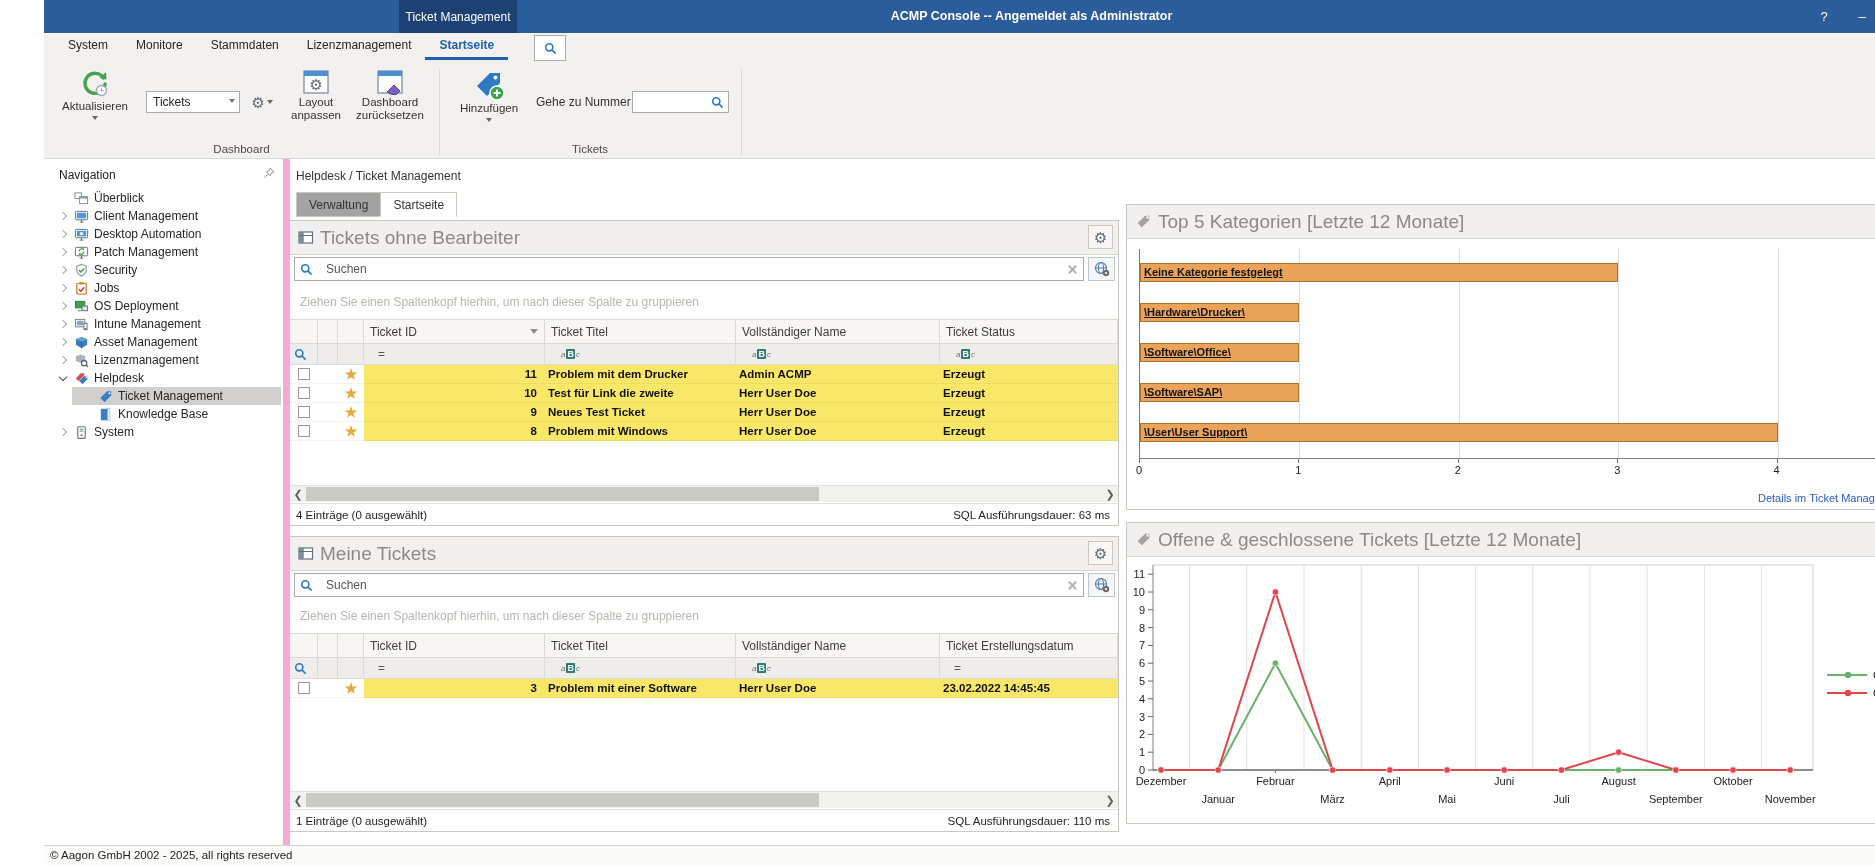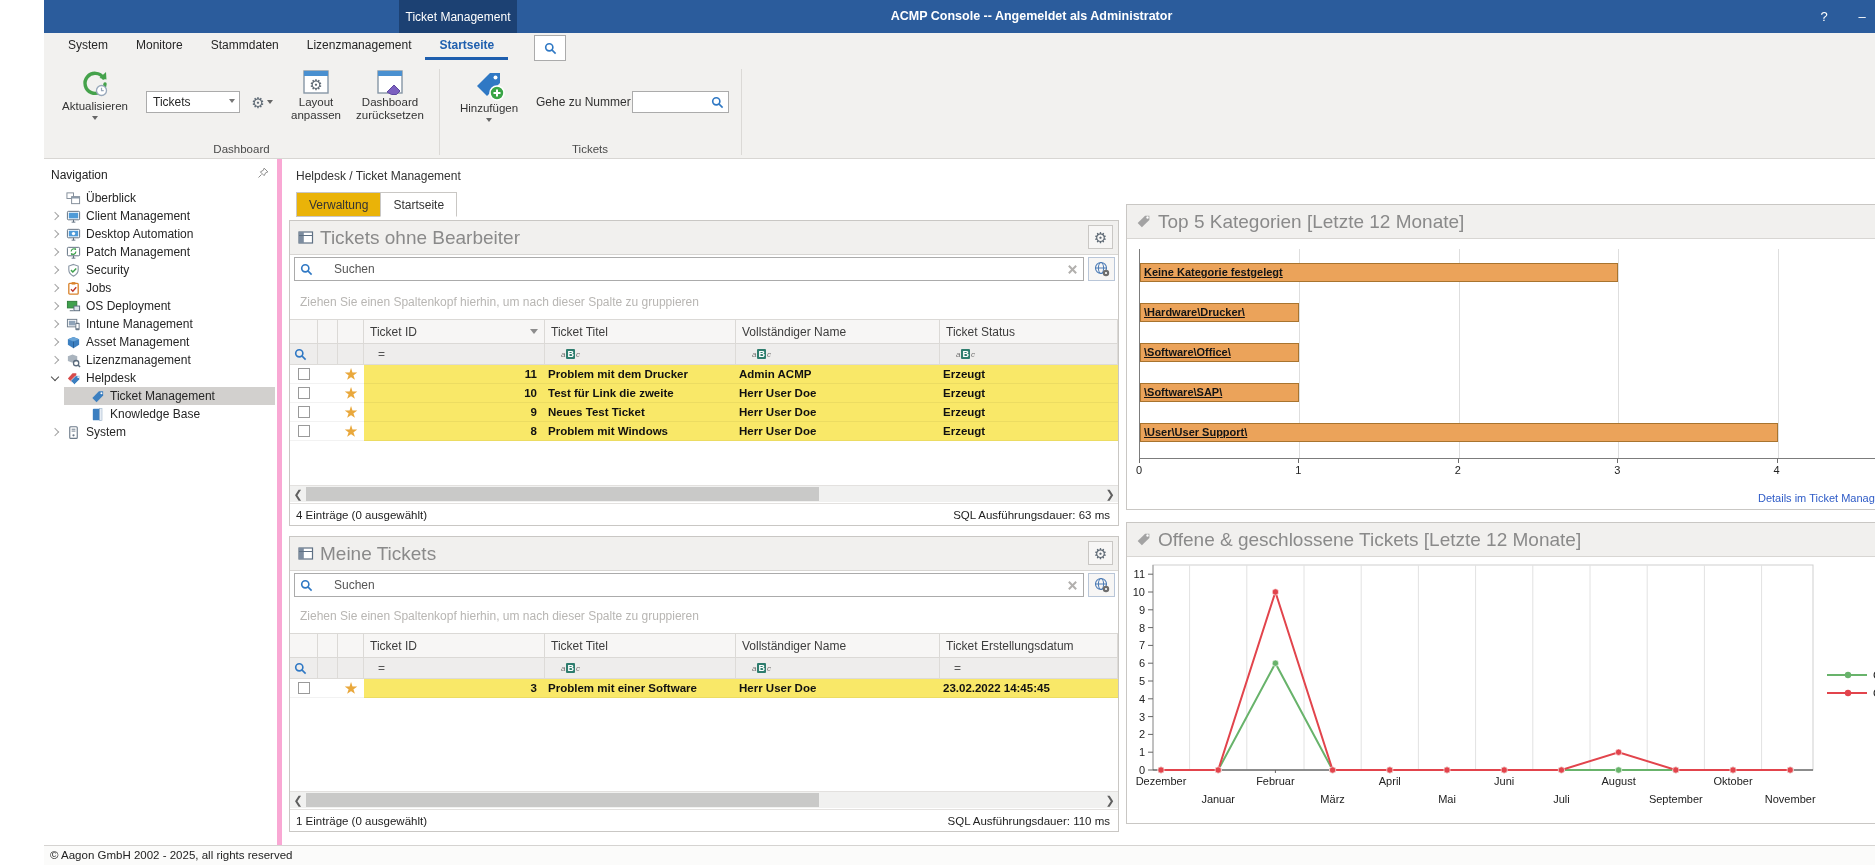--- a/index.html
+++ b/index.html
@@ -32,49 +32,49 @@
   .combo .caret{margin:0 4px 0 auto;border-top-color:#777;}
   .gear-btn{position:absolute;left:202px;top:58px;width:32px;height:22px;display:flex;align-items:center;justify-content:center;gap:2px;}
   .g-gear{color:#5f6a75;font-size:15px;line-height:1;}
   .rib-sep{position:absolute;top:36px;height:86px;width:1px;background:#dbd9d6;}
   .goto-lbl{position:absolute;left:492px;top:58px;height:22px;line-height:22px;color:#333;}
   .goto-box{position:absolute;left:588px;top:58px;width:97px;height:22px;background:#fff;
        border:1px solid #ababab;box-sizing:border-box;display:flex;align-items:center;}
   .goto-box input{flex:1;border:0;outline:0;min-width:0;font:inherit;padding:0 4px;background:transparent;}
   .group-lbl{position:absolute;top:108px;height:16px;line-height:16px;text-align:center;color:#4a4a4a;font-size:11.5px;}
   
-  .nav{position:absolute;left:0;top:159px;width:238px;height:686px;background:#fff;
-       border-right:5px solid #f9a8d4;box-sizing:border-box;}
+  .nav{position:absolute;left:8px;top:159px;width:238px;height:686px;background:#fff;
+       border-right:7px solid #f9a8d4;box-sizing:border-box;}
   .nav-cap{position:absolute;left:0;top:4px;width:100%;height:24px;line-height:24px;padding-left:7px;
        box-sizing:border-box;color:#222;}
   .nav-pin{position:absolute;right:8px;top:8px;}
   .nav-tree{position:absolute;left:0;top:30px;right:0;bottom:0;}
   .nav-row{position:relative;height:18px;display:flex;align-items:center;cursor:default;}
   .nav-row .hl{position:absolute;left:20px;right:2px;top:0;bottom:0;background:#d2d0ce;}
   .chev{width:5px;height:5px;border-right:1.4px solid #a5a5a5;border-bottom:1.4px solid #a5a5a5;
        position:absolute;left:8px;top:6px;transform:rotate(-45deg);}
   .chev.open{transform:rotate(45deg);border-color:#4d4d4d;top:5px;}
   .nav-ic{position:relative;margin-left:22px;width:15px;height:15px;display:inline-flex;}
   .nav-row.lvl1 .nav-ic{margin-left:46px;}
   .nav-lbl{position:relative;margin-left:5px;white-space:nowrap;}
   
   .main{position:absolute;left:244px;top:159px;width:838px;height:686px;}
   .breadcrumb{position:absolute;left:8px;top:7px;height:20px;line-height:20px;color:#333;}
   .tabs{position:absolute;left:8px;top:33px;height:25px;display:flex;}
-  .tab{padding:0 12px;line-height:24px;background:#eab308;border:1px solid #c9c7c4;margin-right:-1px;color:#333;}
+  .tab{padding:0 12px;line-height:24px;background:#a3a3a3;border:1px solid #c9c7c4;margin-right:-1px;color:#333;}
   .tab.active{background:#fff;border-bottom-color:#fff;position:relative;z-index:2;}
   .panel{position:absolute;background:#fff;border:1px solid #c9c7c4;box-sizing:border-box;}
   .p-header{position:absolute;left:0;right:0;top:0;height:33px;background:#f1f0ee;
        border-bottom:1px solid #d8d6d3;display:flex;align-items:center;}
   .p-title{font-size:19px;font-weight:300;color:#8a8a8a;margin-left:6px;white-space:nowrap;}
   .p-hicon{margin-left:8px;display:inline-flex;}
   .p-gear{position:absolute;right:5px;top:4px;width:25px;height:24px;background:#f7f6f5;
        border:1px solid #c9c7c4;box-sizing:border-box;display:flex;align-items:center;justify-content:center;}
   .p-search{position:absolute;left:4px;top:36px;right:34px;height:24px;background:#fff;
-       border:1px solid #ababab;box-sizing:border-box;display:flex;align-items:center;padding:0 5px;gap:19px;}
+       border:1px solid #ababab;box-sizing:border-box;display:flex;align-items:center;padding:0 5px;gap:11px;}
   .p-search input{flex:1;border:0;outline:0;min-width:0;font:inherit;color:#444;background:transparent;}
   .p-search input::placeholder{color:#555;opacity:1;}
   .p-globe{position:absolute;right:3px;top:36px;width:27px;height:24px;background:#f7f6f5;
        border:1px solid #b9c6d8;box-sizing:border-box;display:flex;align-items:center;justify-content:center;}
   .p-hint{position:absolute;left:0;right:0;color:#b8b6b3;padding-left:10px;}
   .tr{position:absolute;left:0;right:0;display:grid;
       grid-template-columns:28px 20px 26px 181px 191px 204px minmax(0,1fr);}
   .hc{border-right:1px solid #dbd9d6;border-top:1px solid #dbd9d6;border-bottom:1px solid #dbd9d6;
       background:#f7f6f5;display:flex;align-items:center;padding:0 6px;color:#3d3d3d;height:25px;box-sizing:border-box;}
   .fc{background:#eeedec;border-right:1px solid #dddbd8;border-bottom:1px solid #dddbd8;height:21px;

